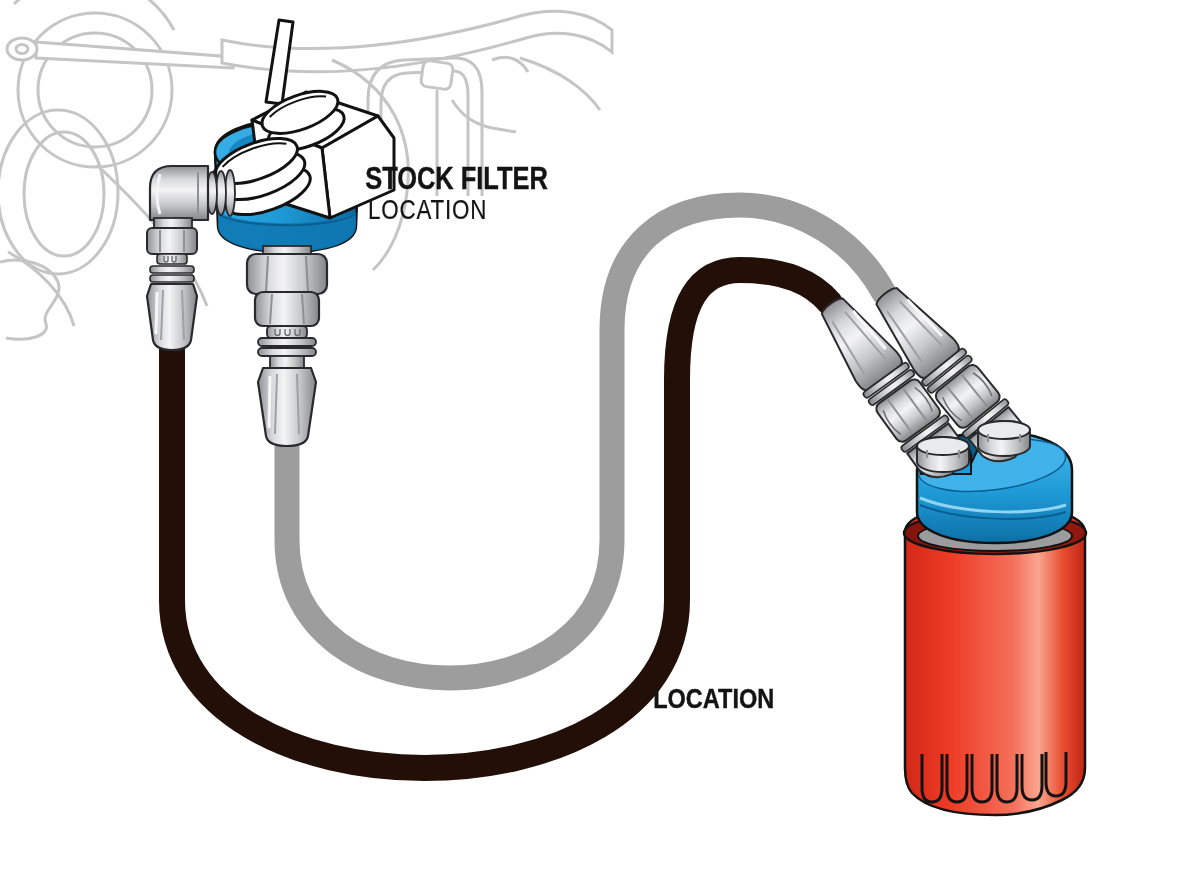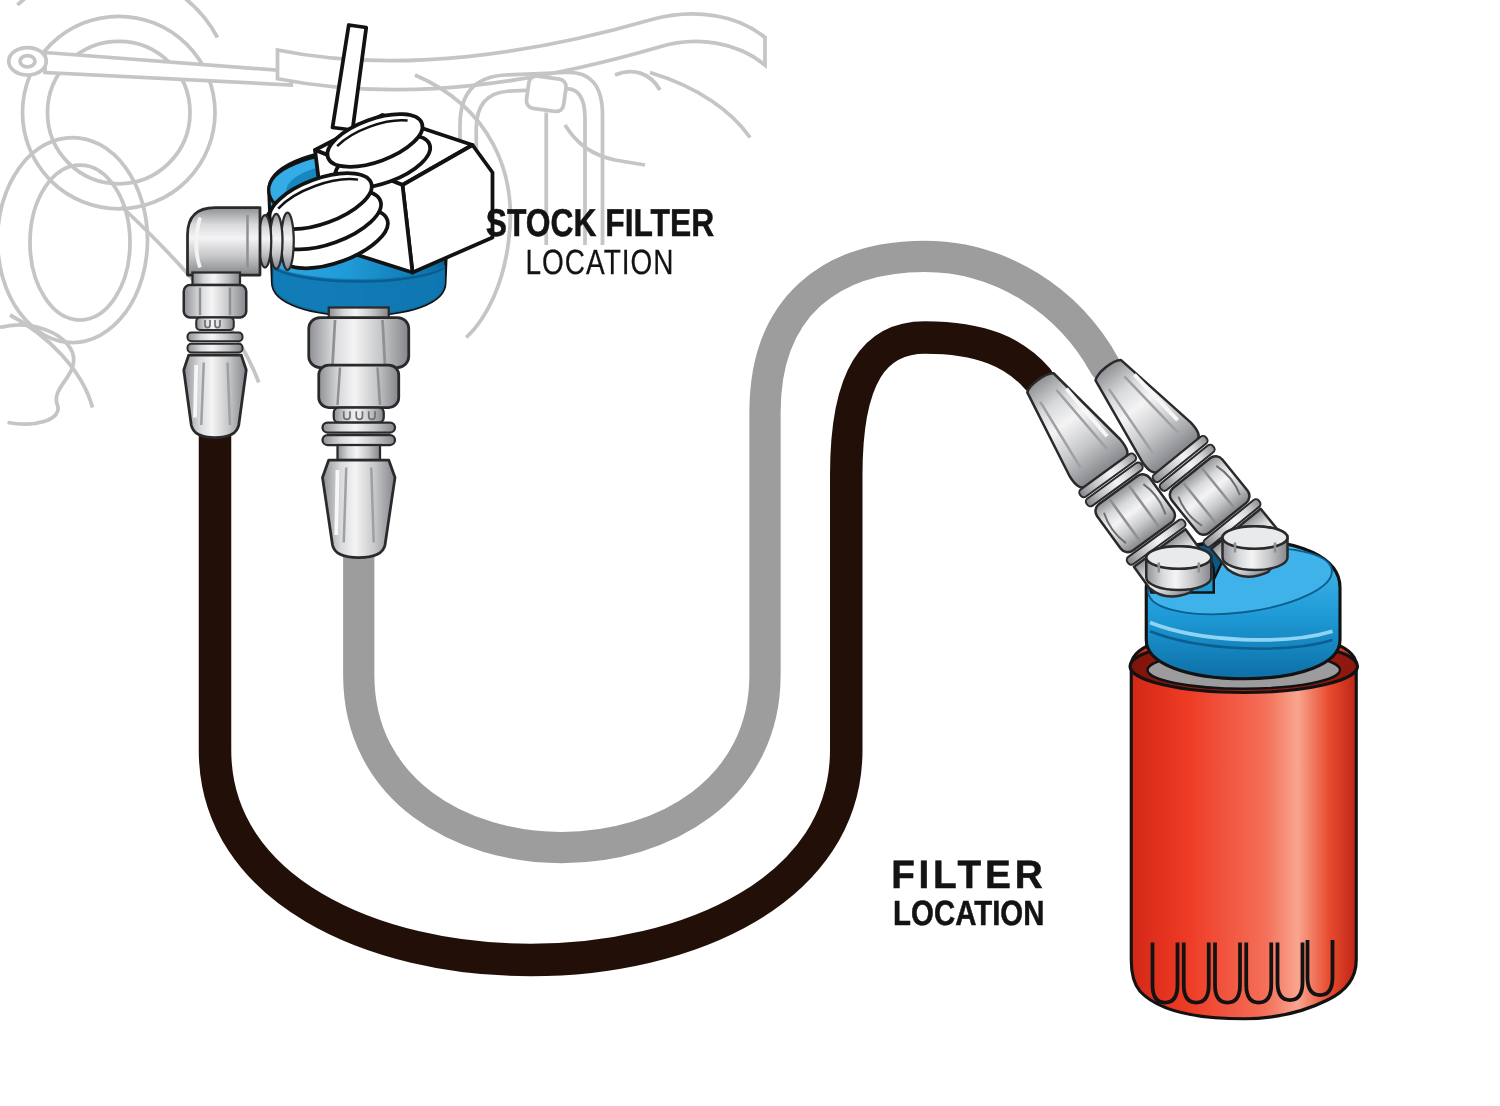--- a/index.html
+++ b/index.html
@@ -13,21 +13,21 @@
 
   
   .ghost{stroke:var(--ghost-lineart,#C5C5C5);stroke-width:3;fill:none;}
   .ghost-filled{stroke:var(--ghost-lineart,#C5C5C5);stroke-width:3;fill:#fff;}
   .ink{stroke:var(--outline,#121212);}
   .hose-black{stroke:var(--hose-black,#221008);}
   .hose-gray{stroke:var(--hose-gray,#9D9D9D);}
 
   
   .label{
-    position:absolute;color:var(--text,#131313);text-align:center;
+    position:absolute;color:var(--text,#131313);
     -webkit-text-stroke:.4px currentColor;
   }
   .label .ln{display:block;white-space:nowrap;}
   .stock-label{left:340px;top:162px;width:280px;}
   .stock-label .l1{font-size:31px;font-weight:bold;transform:scaleX(.82);line-height:33px;letter-spacing:0;}
   .stock-label .l2{font-size:28px;font-weight:normal;transform:scaleX(.80);line-height:30px;letter-spacing:1px;-webkit-text-stroke:.2px currentColor;}
   .relocated-label{left:630px;top:684px;width:290px;}
   .relocated-label .l1,.relocated-label .l2{font-size:31px;font-weight:bold;letter-spacing:3px;line-height:32px;transform:scaleY(1.02);}
   .relocated-label .l3{font-size:28px;font-weight:bold;transform:scaleX(.84);line-height:30px;letter-spacing:0;}
 </style>
@@ -227,15 +227,14 @@
   </g>
 </svg>
 </div>
 
 <div class="label stock-label">
   <span class="ln l1">STOCK FILTER</span>
   <span class="ln l2">LOCATION</span>
 </div>
 
 <div class="label relocated-label">
-  <span class="ln l2">FILTER</span>
   <span class="ln l3">LOCATION</span>
 </div>
 
 </body></html>

